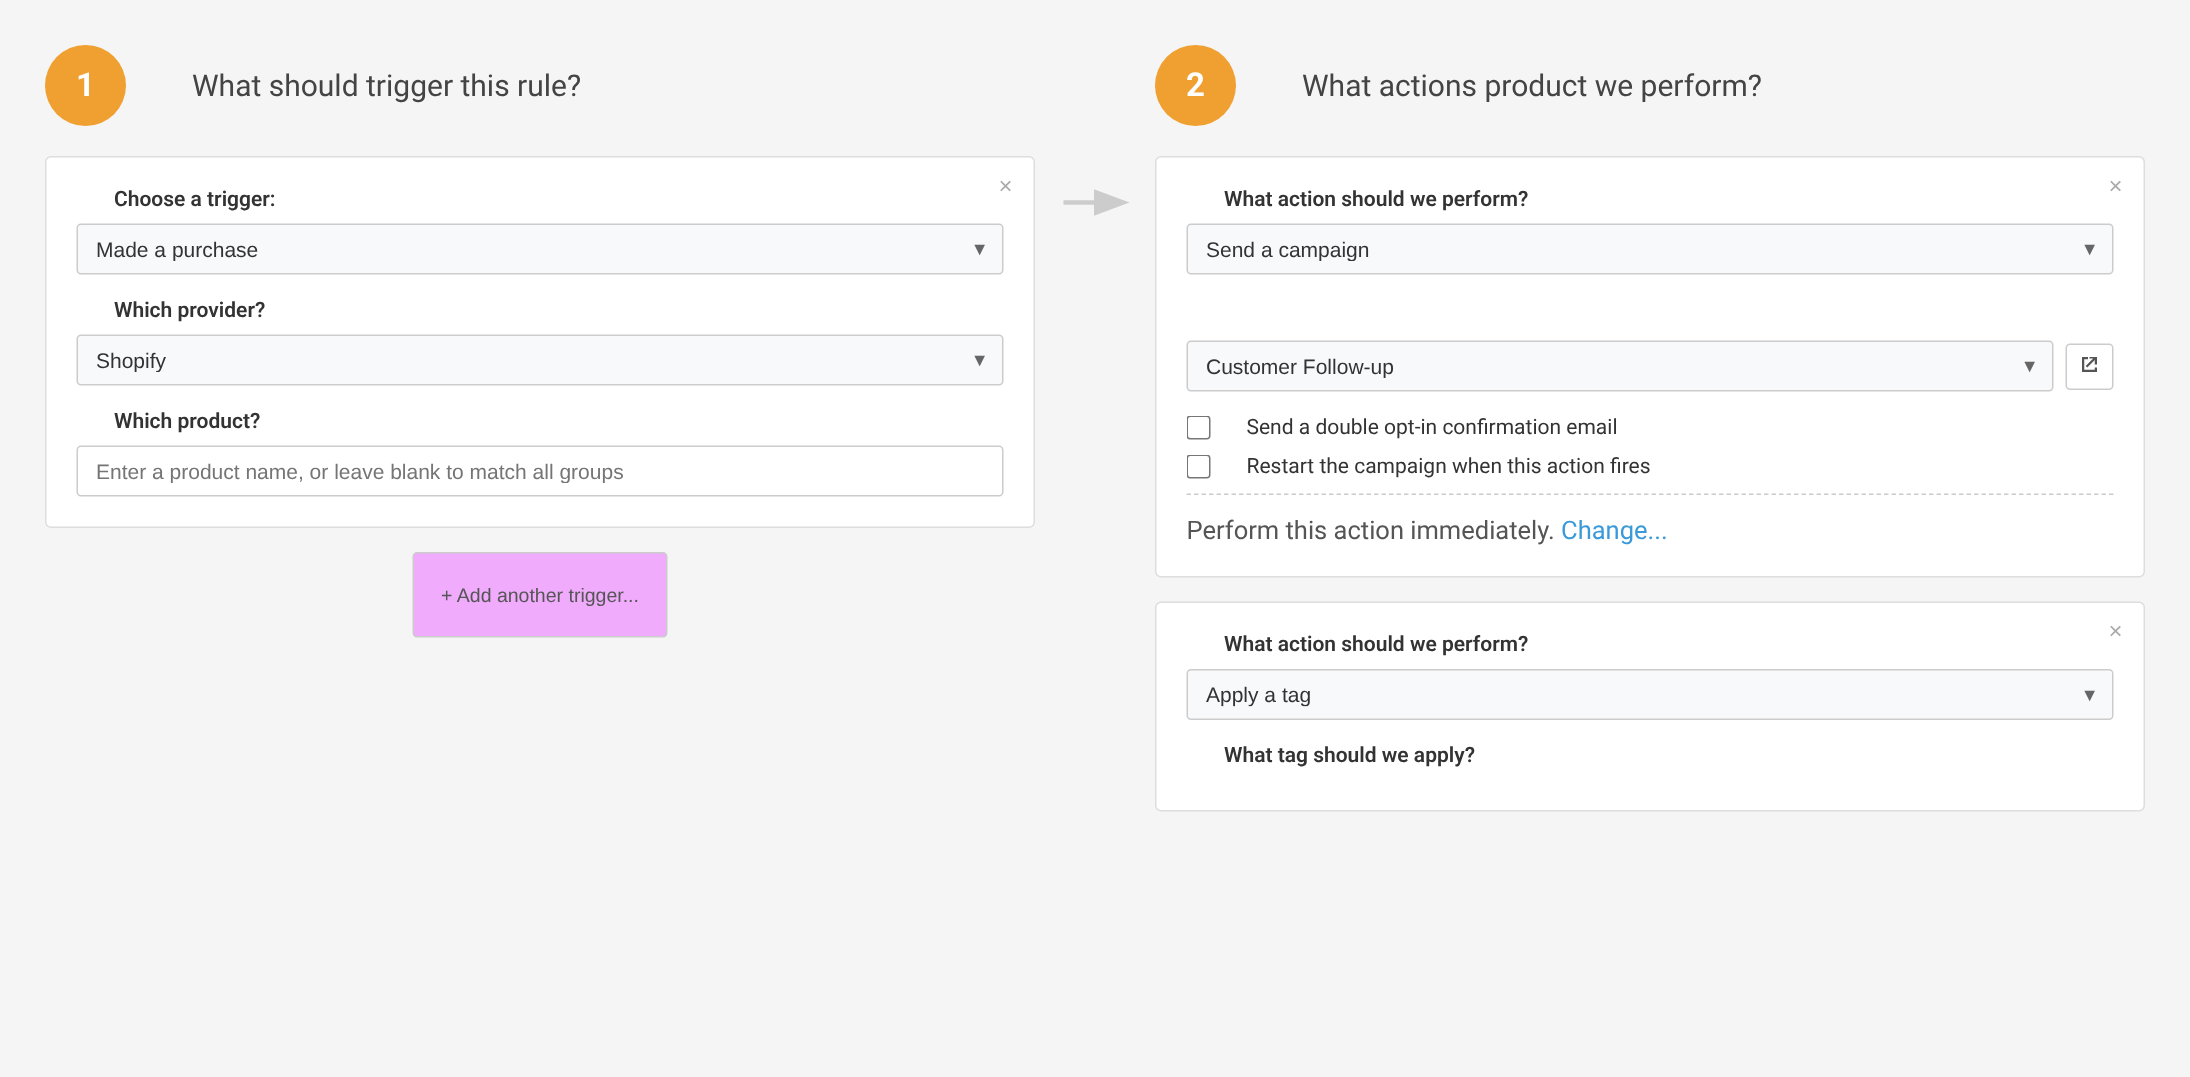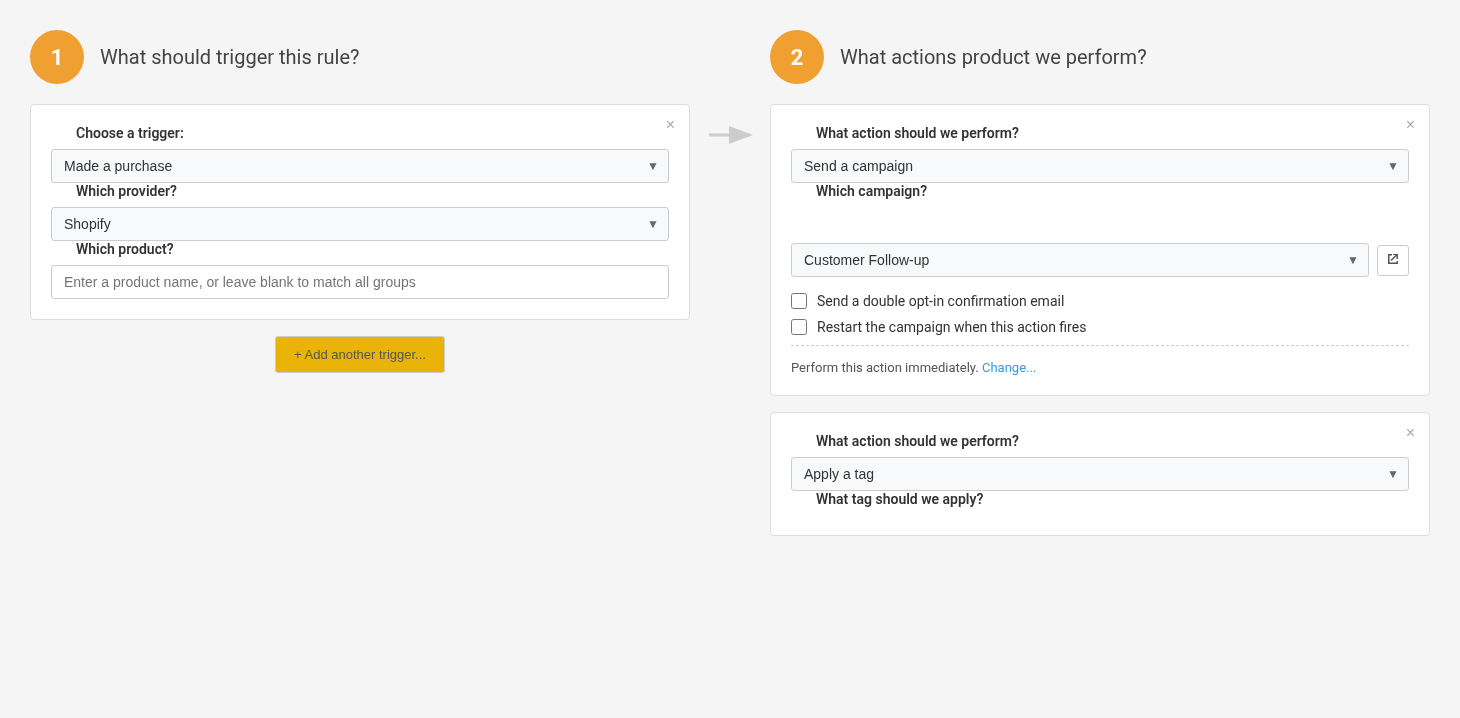--- a/index.html
+++ b/index.html
@@ -44,20 +44,21 @@
       font-weight: bold;
       display: flex;
       align-items: center;
       justify-content: center;
       flex-shrink: 0;
     }
     .section-title {
       font-size: 20px;
       font-weight: 400;
       color: #444;
+      margin-left: 28px;
     }
     .card {
       background: white;
       border: 1px solid #ddd;
       border-radius: 4px;
       padding: 20px;
       position: relative;
       margin-bottom: 16px;
     }
     .card-close {
@@ -73,20 +74,21 @@
     }
     .field-label {
       font-weight: 600;
       margin-bottom: 8px;
       color: #333;
       font-size: 14px;
       margin-left: 25px;
     }
     .select-wrapper {
       position: relative;
+      margin-bottom: 16px;
     }
     .select-wrapper select {
       width: 100%;
       padding: 8px 36px 8px 12px;
       border: 1px solid #ccc;
       border-radius: 3px;
       background: #f8f9fa;
       appearance: none;
       font-size: 14px;
       color: #333;
@@ -107,49 +109,49 @@
       border: 1px solid #ccc;
       border-radius: 3px;
       font-size: 14px;
       color: #701a75;
     }
     .card-footer {
       border-top: 1px dashed #ccc;
       padding-top: 14px;
       margin-top: 8px;
       color: #555;
-      font-size: 13px;
+      font-size: 17px;
     }
     .card-footer a {
       color: #3a9ad9;
       text-decoration: none;
     }
     .add-trigger-btn {
       display: block;
       margin: 0 auto;
-      padding: 10px 18px;
+      padding: 20px 18px;
       border: 1px solid #ccc;
       border-radius: 3px;
-      background: #eab308;
+      background: #f0abfc;
       color: #555;
       cursor: pointer;
       font-size: 13px;
     }
     .arrow-connector {
       display: flex;
       align-items: flex-start;
       justify-content: center;
       padding-top: 90px;
       width: 60px;
       flex-shrink: 0;
     }
     .checkbox-row {
       display: flex;
       align-items: center;
-      gap: 10px;
+      gap: 24px;
       margin-bottom: 10px;
     }
     .checkbox-row input[type="checkbox"] {
       width: 16px;
       height: 16px;
       cursor: pointer;
     }
     .checkbox-label {
       font-size: 14px;
       color: #333;
@@ -246,21 +248,20 @@
       <div class="select-wrapper">
         <select>
           <option>Send a campaign</option>
           <option>Apply a tag</option>
           <option>Remove a tag</option>
           <option>Send an email</option>
         </select>
         <span class="select-arrow">▼</span>
       </div>
 
-      <div class="field-label">Which campaign?</div>
       <div class="campaign-select-row">
         <div class="select-wrapper">
           <select>
             <option>Customer Follow-up</option>
             <option>Welcome Series</option>
             <option>Re-engagement</option>
           </select>
           <span class="select-arrow">▼</span>
         </div>
         <button class="external-link-btn">

